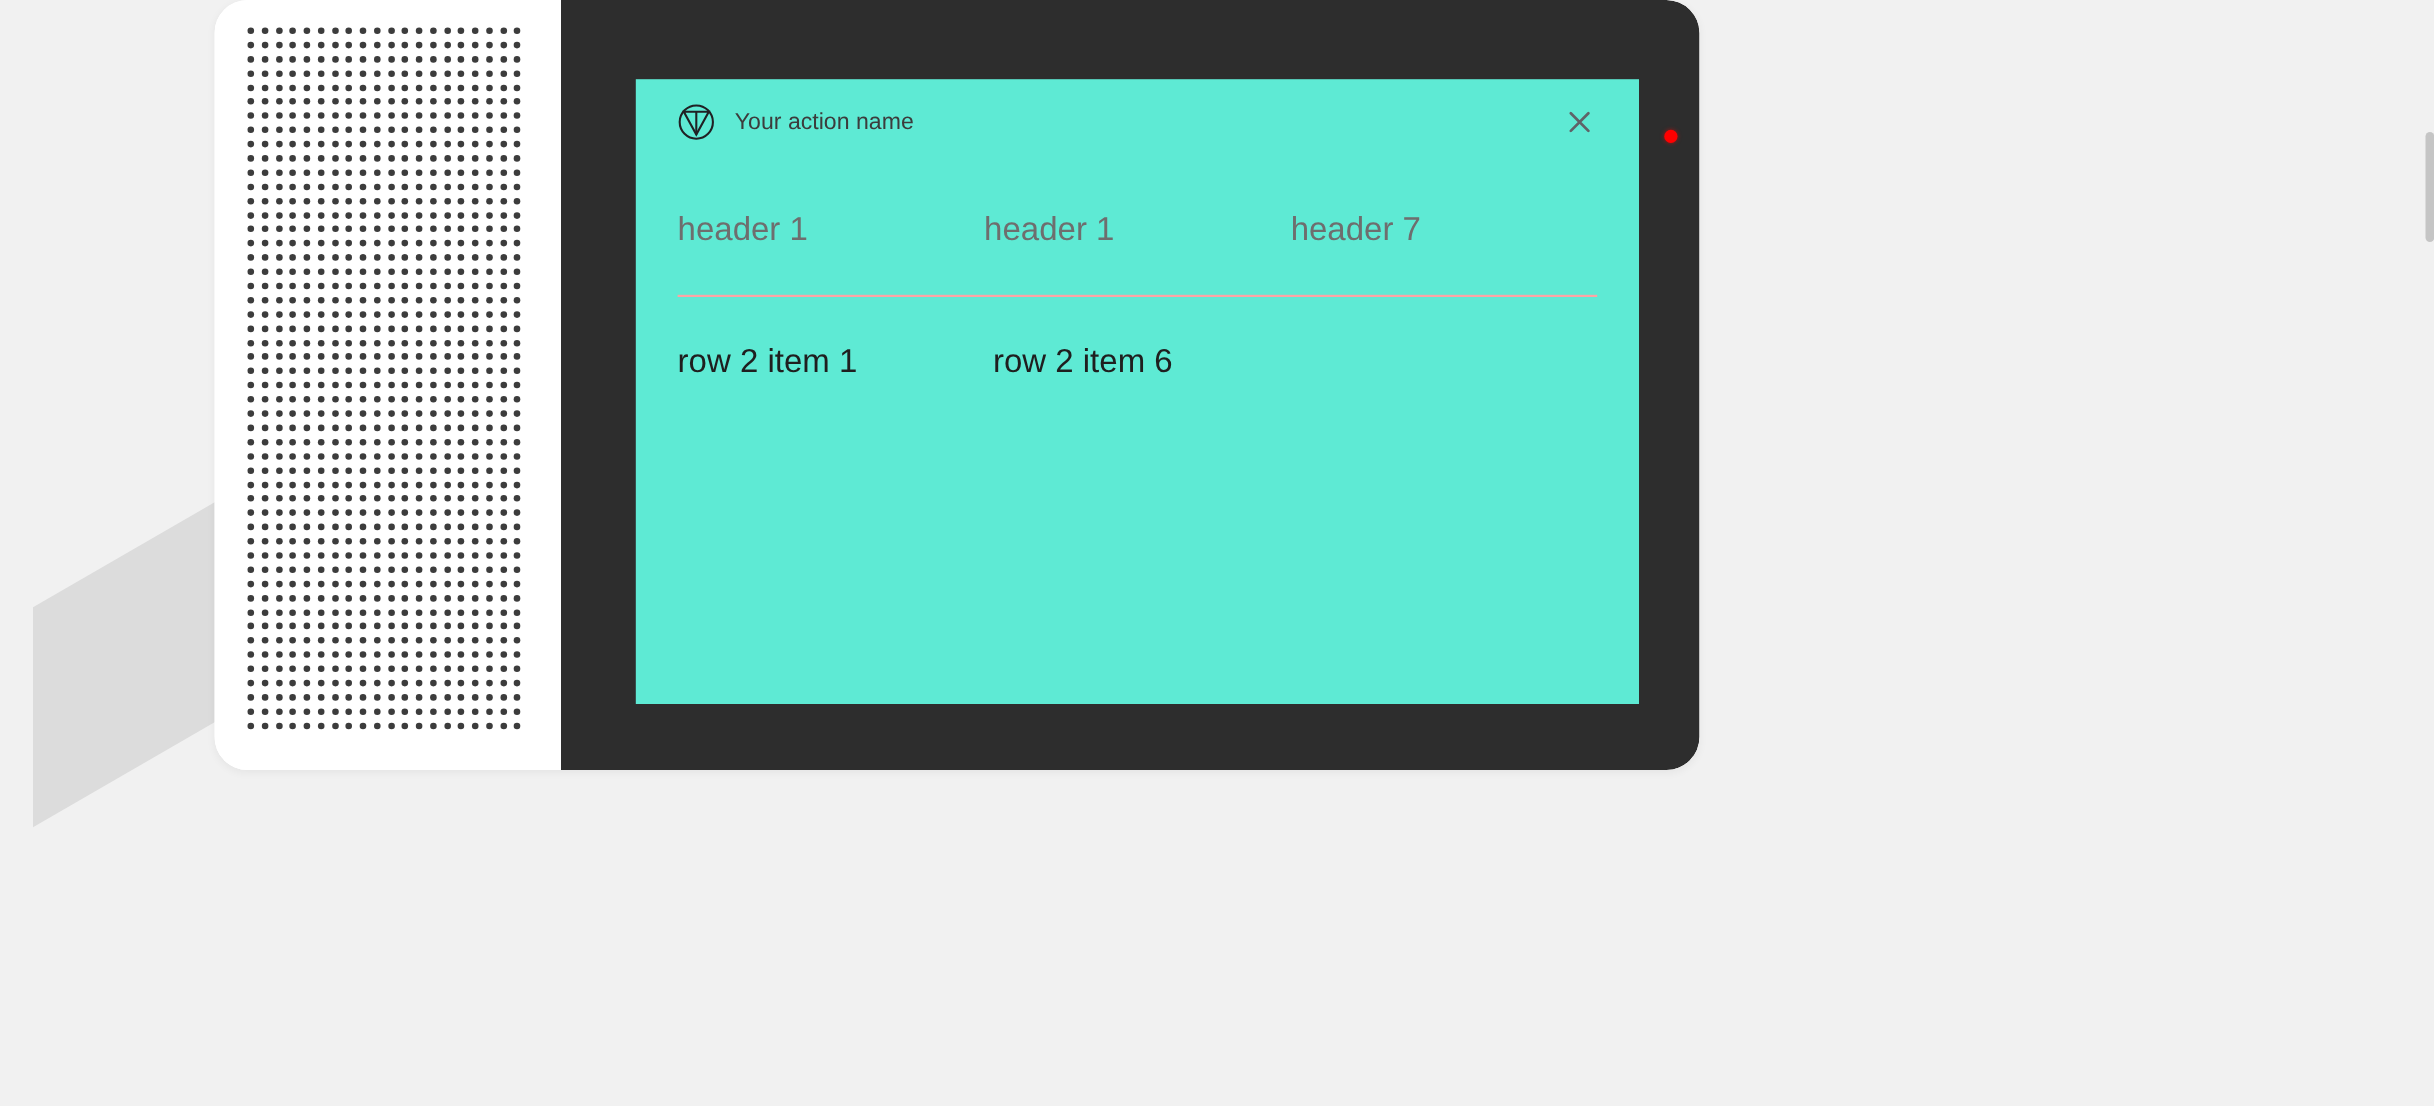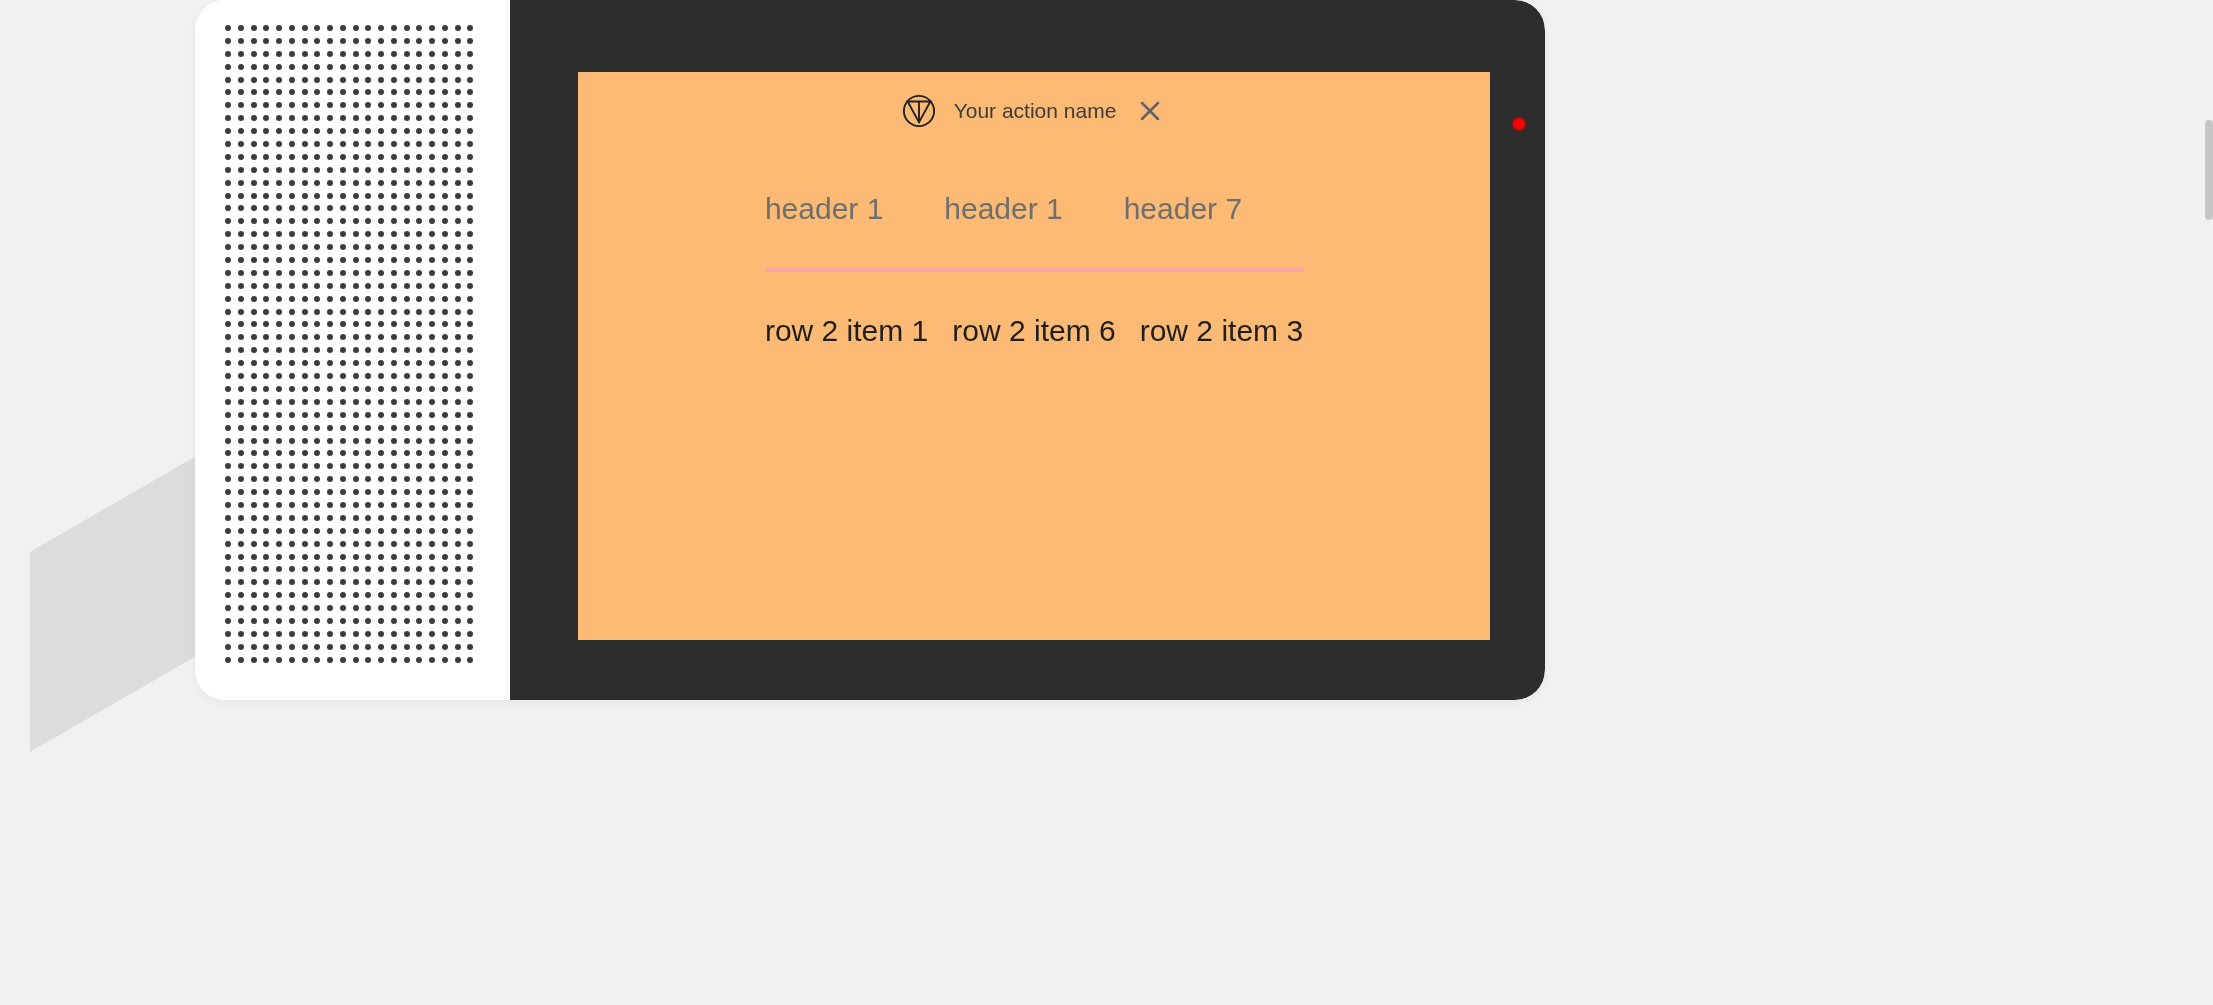--- a/index.html
+++ b/index.html
@@ -84,24 +84,23 @@
       border-radius: 50%;
       box-shadow: 0 0 4px rgba(255,0,0,0.6);
     }
     
     .card {
       position: absolute;
       left: 68px;
       top: 72px;
       right: 55px;
       bottom: 60px;
-      background: #fdba74;
+      background: #5eead4;
       display: flex;
       flex-direction: column;
-      align-items: center;
     }
     
     .card-header {
       display: flex;
       align-items: center;
       padding: 22px 38px;
       gap: 18px;
     }
     
     .logo-icon {
@@ -138,21 +137,21 @@
     }
     
     .table-content {
       flex: 1;
       padding: 0 38px;
     }
     
     .table-row {
       display: grid;
       grid-template-columns: 1fr 1fr 1fr;
-      border-bottom: 4px solid #fca5a5;
+      border-bottom: 2px solid #fca5a5;
       padding: 42px 0;
     }
     
     .table-row.header-row .cell {
       color: #6e6e6e;
     }
     
     .table-row .cell {
       font-size: 30px;
       color: #1f1f1f;
@@ -1210,21 +1209,20 @@
 
       <div class="table-content">
         <div class="table-row header-row">
           <div class="cell">header 1</div>
           <div class="cell">header 1</div>
           <div class="cell">header 7</div>
         </div>
         <div class="table-row">
           <div class="cell">row 2 item 1</div>
           <div class="cell">row 2 item 6</div>
-          <div class="cell">row 2 item 3</div>
         </div>
       </div>
 
     </div>
   </div>
 </div>
 
 <div class="scrollbar-track"></div>
 
 </body></html>

